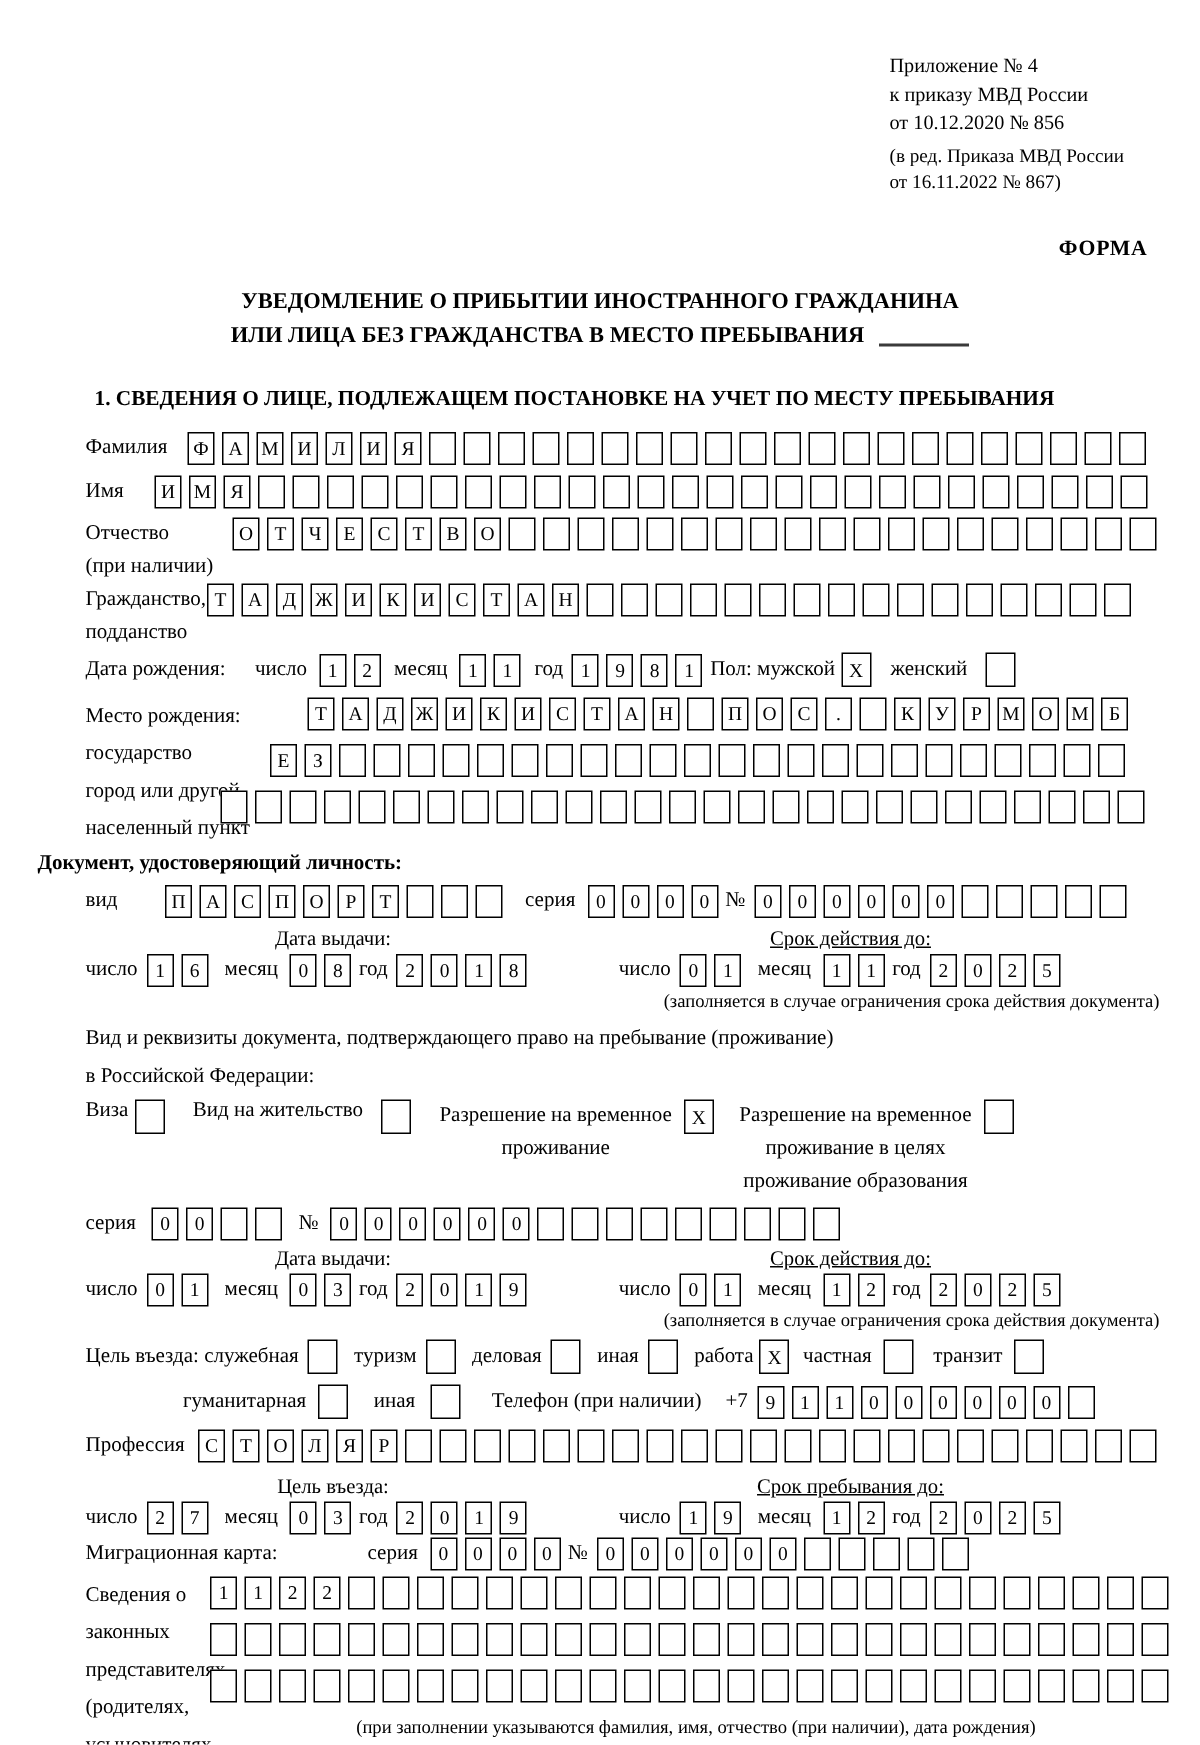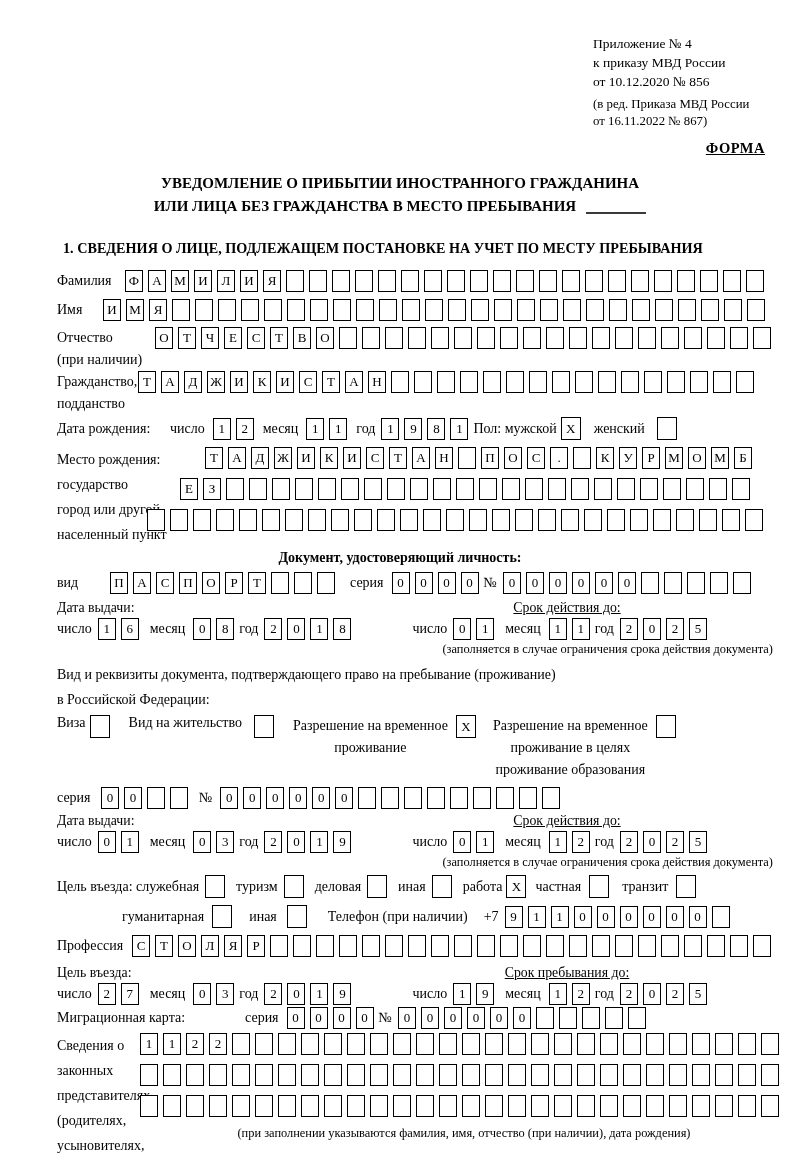--- a/index.html
+++ b/index.html
@@ -8,21 +8,21 @@
     width:800px; height:1163px; overflow:hidden;
     font-family:"Liberation Serif","DejaVu Serif",serif;
     font-size:14px; color:#000;
   }
   .page { padding:34px 25px 0 25px; }
   .ind { margin-left:32px; }
 
   
   .doc-ref { margin-left:568px; line-height:19px; font-size:13.5px; }
   .doc-ref-small { margin-left:568px; margin-top:5px; line-height:17px; font-size:12.8px; }
-  .forma { margin-top:10px; text-align:right; padding-right:10px; font-weight:bold; font-size:14.5px; letter-spacing:.5px;text-decoration:underline; }
+  .forma { margin-top:28px; text-align:right; padding-right:10px; font-weight:bold; font-size:14.5px; letter-spacing:.5px; }
 
   .title { margin-top:15px; text-align:center; font-weight:bold; font-size:15px; line-height:23px; }
   .title .uline { display:inline-block; width:60px; border-bottom:2.2px solid #3a3a3a; transform:translateY(3px); margin-left:10px; }
   .sec-title { margin-top:22px; margin-left:38px; font-weight:bold; font-size:14.2px; }
 
   .form { margin-top:13px; }
   .row { display:flex; align-items:center; flex-wrap:nowrap; }
   .ai-start { align-items:flex-start; }
   .lbl { white-space:nowrap; }
   .box-row { display:flex; flex-wrap:nowrap; }
@@ -38,24 +38,24 @@
   .w44{width:44px;min-width:44px}.w75{width:75px;min-width:75px}
   .ml4{margin-left:4px}.ml6{margin-left:6px}.ml8{margin-left:8px}.ml10{margin-left:10px}
   .ml12{margin-left:12px}.ml14{margin-left:14px}.ml16{margin-left:16px}
   .mr6{margin-right:6px}.mr8{margin-right:8px}
   .mb2{margin-bottom:2px}.mb4{margin-bottom:4px}.mb6{margin-bottom:6px}.mb7{margin-bottom:7px}.mb8{margin-bottom:8px}
 
   .two-line { line-height:22px; }
   .multi-label { line-height:25px; white-space:nowrap; }
   .stack > .box-row { margin-bottom:9px; }
 
-  .center-bold { text-align:center; font-weight:bold; margin:3px 0 6px 0; }
+  .center-bold { text-align:left; font-weight:bold; margin:3px 0 6px 0; }
 
   .dates-head { display:flex; font-size:13.8px; margin-bottom:2px; }
-  .dates-head .h1 { width:330px; }
+  .dates-head .h1 { width:330px; text-align:center; }
   .dates-head .h2 { width:360px; text-align:center;text-decoration:underline; }
   .dates-row { display:flex; align-items:center; margin-bottom:2px; }
   .dates-row .grp { display:flex; align-items:center; }
   .dates-row .g2 { margin-left:56px; }
   .note-right { text-align:right; font-size:12.4px; padding-right:2px; margin-bottom:5px; }
 
   .plain-line { line-height:25px; }
   .opt { text-align:center; line-height:22px; white-space:nowrap; }
   .reps-note { width:648px; text-align:center; font-size:12.4px; margin-top:5px; }
 </style>

